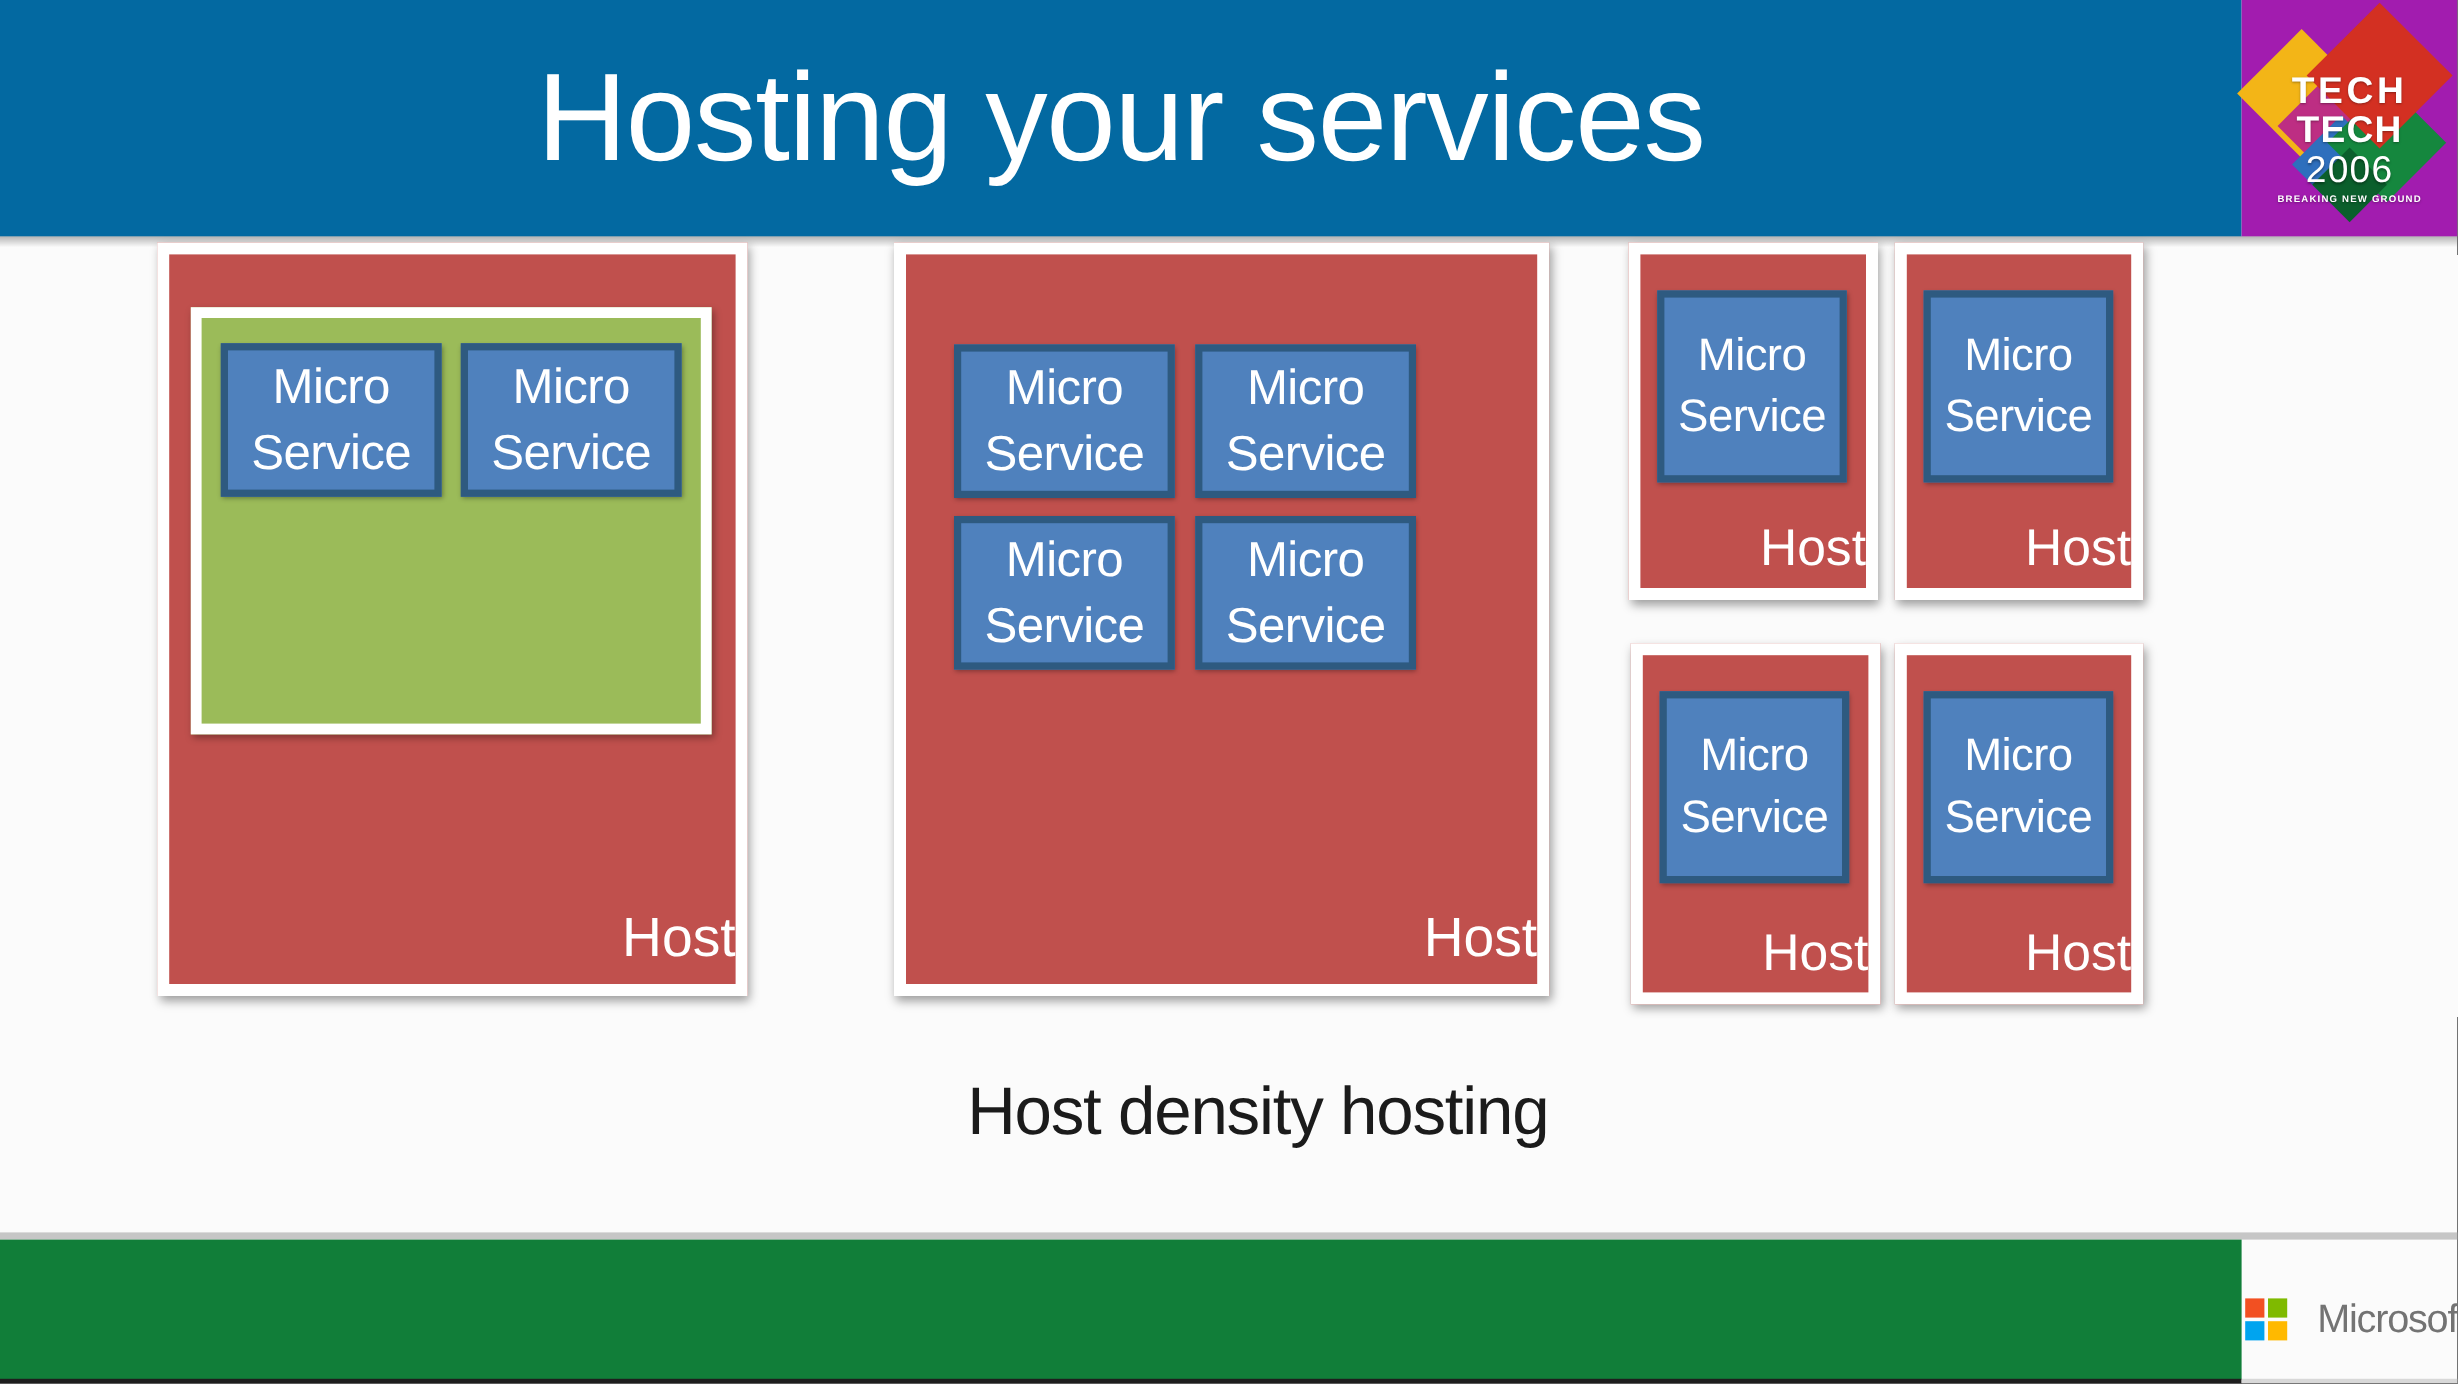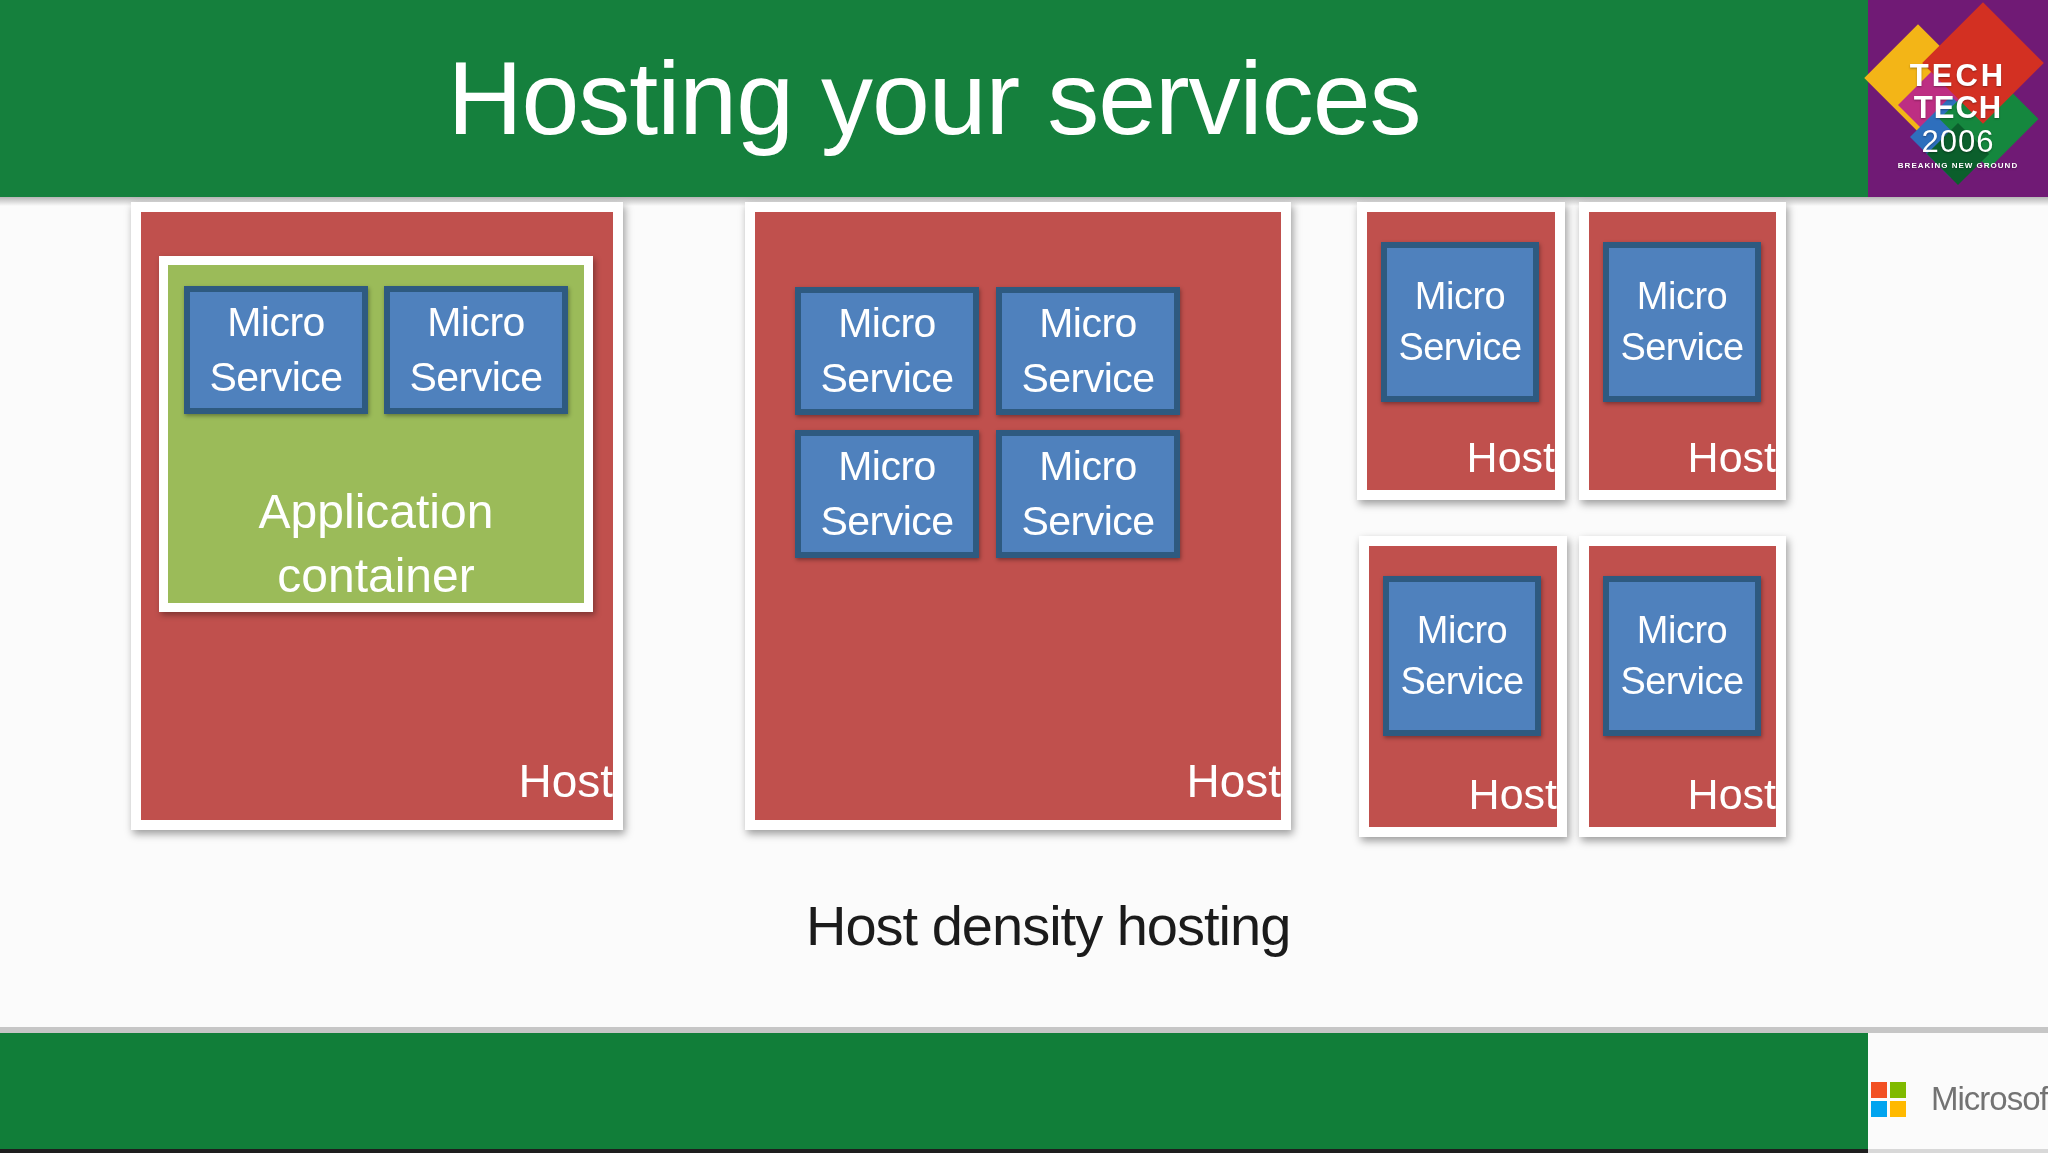--- a/index.html
+++ b/index.html
@@ -3,31 +3,31 @@
 <meta charset="utf-8">
 <style>
   html,body{margin:0;padding:0;background:#000;}
   .slide{
     position:relative;width:2048px;height:1153px;overflow:hidden;
     background:#fbfbfb;font-family:"Liberation Sans","DejaVu Sans",sans-serif;
   }
   
   .header{
     position:absolute;left:0;top:0;width:1868px;height:197px;
-    background:#15803d;display:flex;align-items:center;justify-content:center;
+    background:#0369a1;display:flex;align-items:center;justify-content:center;
   }
   .title{
     margin:0;color:#ffffff;font-size:104px;font-weight:300;letter-spacing:-1px;
   }
   .header-shadow{
     position:absolute;left:0;top:197px;width:2048px;height:9px;
     background:linear-gradient(to bottom,rgba(0,0,0,.28),rgba(0,0,0,0));
   }
   
-  .logo-area{position:absolute;left:1868px;top:0;width:180px;height:197px;background:#701a75;}
+  .logo-area{position:absolute;left:1868px;top:0;width:180px;height:197px;background:#a21caf;}
   .td-logo{position:absolute;left:10px;top:14px;width:160px;height:168px;}
   .td-d{position:absolute;transform:rotate(45deg);}
   .td-y{left:2px;top:26px;width:76px;height:76px;background:#f3b517;}
   .td-m{left:32px;top:62px;width:58px;height:58px;background:#bd2e83;}
   .td-b{left:44px;top:94px;width:58px;height:58px;background:#2e6fbd;}
   .td-g{left:76px;top:70px;width:70px;height:70px;background:#15873e;}
   .td-dg{left:58px;top:118px;width:44px;height:44px;background:#0b5f2c;}
   .td-r{left:62px;top:6px;width:86px;height:86px;background:#d33022;}
   .td-text{position:absolute;left:0;right:0;top:46px;text-align:center;color:#fff;z-index:5;
            text-shadow:0 1px 2px rgba(0,0,0,.35);}
@@ -117,21 +117,20 @@
     </div>
   </div>
   <div class="header-shadow"></div>
 
   <div class="host host1">
     <div class="app-container">
       <div class="svc-row">
         <div class="svc svc-lg">Micro Service</div>
         <div class="svc svc-lg">Micro Service</div>
       </div>
-      <div class="app-label">Application container</div>
     </div>
     <div class="host-label">Host</div>
   </div>
 
   <div class="host host2">
     <div class="svc-grid">
       <div class="svc svc-lg">Micro Service</div>
       <div class="svc svc-lg">Micro Service</div>
       <div class="svc svc-lg">Micro Service</div>
       <div class="svc svc-lg">Micro Service</div>

